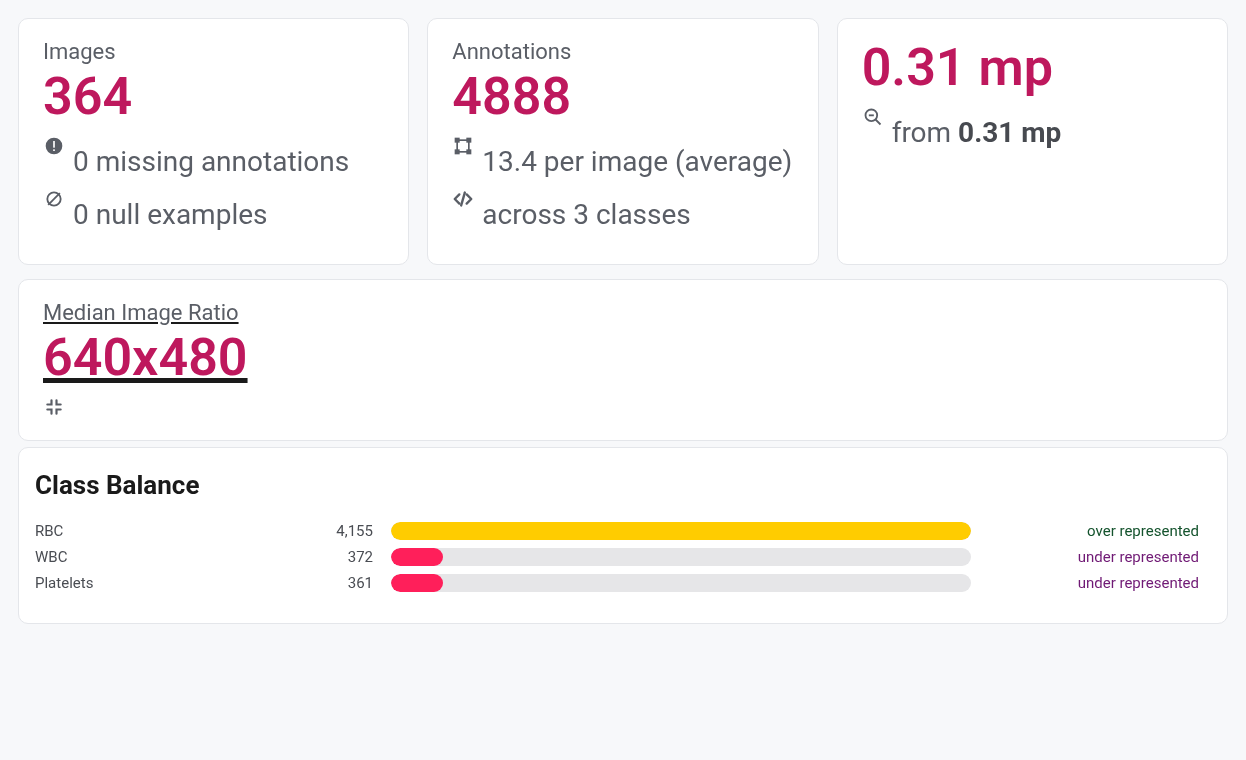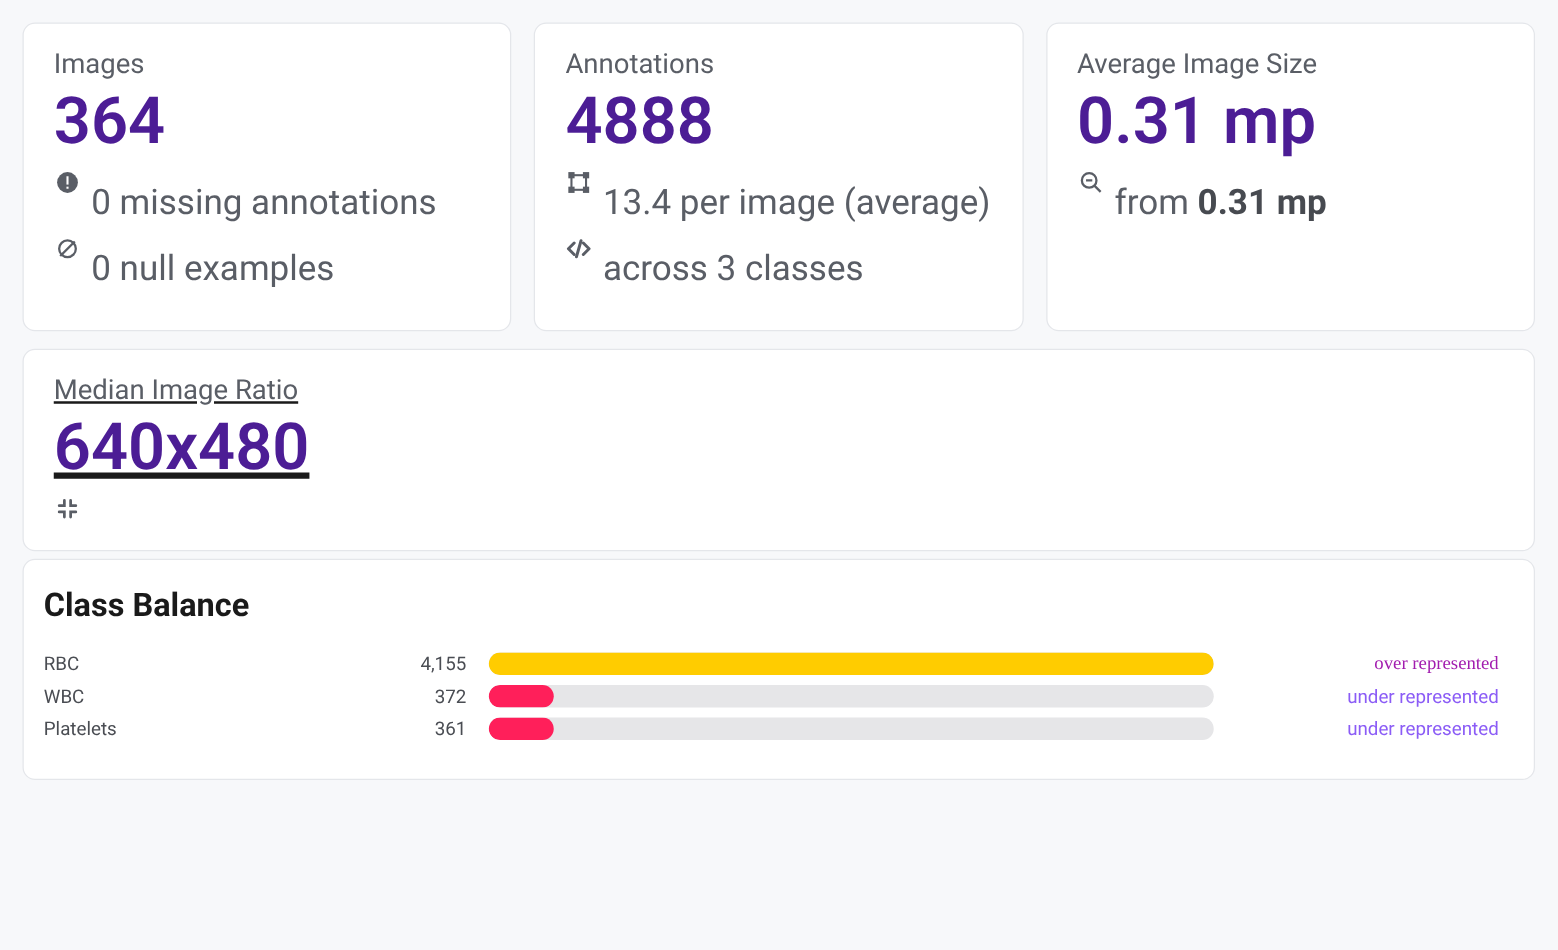--- a/index.html
+++ b/index.html
@@ -22,21 +22,21 @@
     padding: 20px 24px 22px 24px;
     flex: 1;
   }
   .card-title {
     color: #5a5e66;
     font-size: 22px;
     font-weight: 400;
     margin-bottom: 4px;
   }
   .card-value {
-    color: #4c1d95;
+    color: #be185d;
     font-size: 52px;
     font-weight: 600;
     line-height: 1.1;
     margin-bottom: 10px;
   }
   .card-sub {
     color: #5a5e66;
     font-size: 28px;
     font-weight: 400;
     display: flex;
@@ -100,22 +100,22 @@
   }
   .balance-bar-fill {
     height: 100%;
     border-radius: 9px;
   }
   .balance-status {
     width: 210px;
     text-align: right;
     flex-shrink: 0;
   }
-  .status-over  { color: #a21caf; font-family: Liberation Serif, serif; }
-  .status-under { color: #8b5cf6; }
+  .status-over  { color: #14532d; }
+  .status-under { color: #701a75; }
   svg { display: block; }
 </style>
 </head>
 <body>
 
 <div class="top-row">
 
   <div class="card">
     <div class="card-title">Images</div>
     <div class="card-value">364</div>
@@ -161,21 +161,20 @@
             <polyline points="8 7 3 12 8 17"></polyline>
             <polyline points="16 7 21 12 16 17"></polyline>
             <line x1="14" y1="5" x2="10" y2="19"></line>
           </svg>
       </span>
       <span>across 3 classes</span>
     </div>
   </div>
 
   <div class="card">
-    <div class="card-title">Average Image Size</div>
     <div class="card-value">0.31 mp</div>
     <div class="card-sub">
       <span class="icon">
         <svg viewBox="0 0 24 24" width="20" height="20" fill="none" stroke="#5a5e66" stroke-width="2.2">
             <circle cx="10" cy="10" r="7"></circle>
             <line x1="15" y1="15" x2="21" y2="21"></line>
             <line x1="7" y1="10" x2="13" y2="10"></line>
           </svg>
       </span>
       <span><span>from </span><strong>0.31 mp</strong></span>

